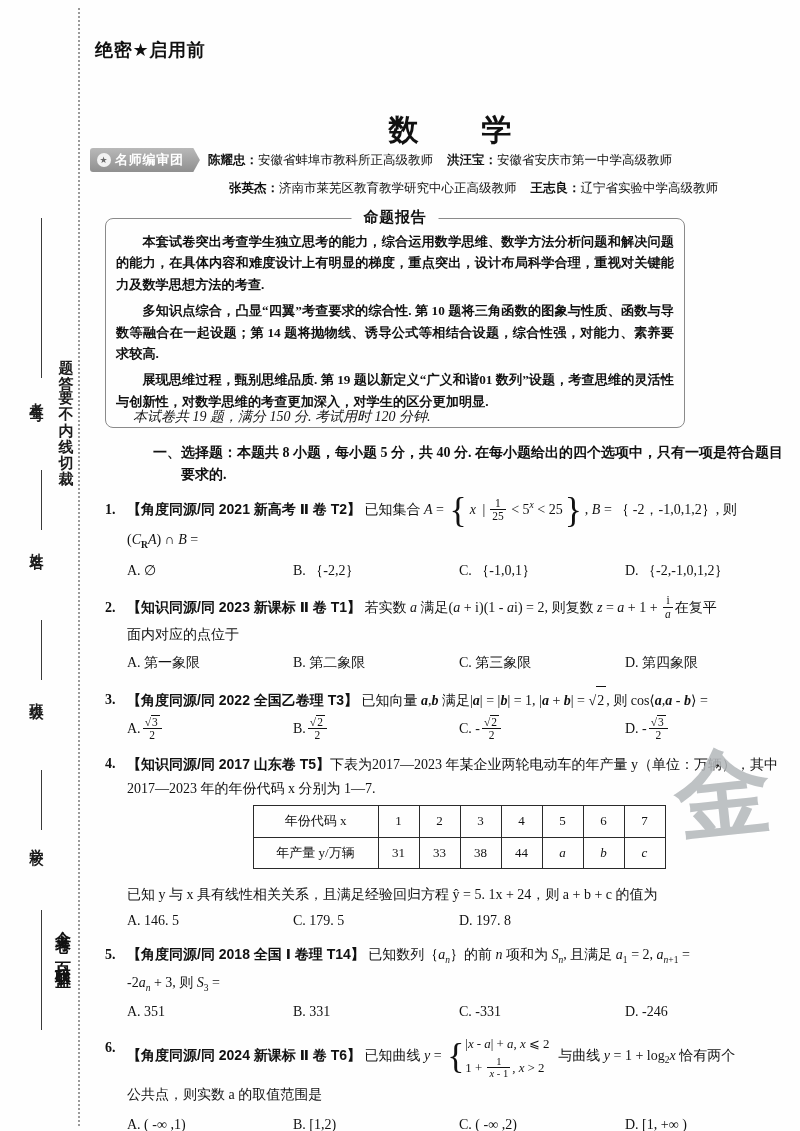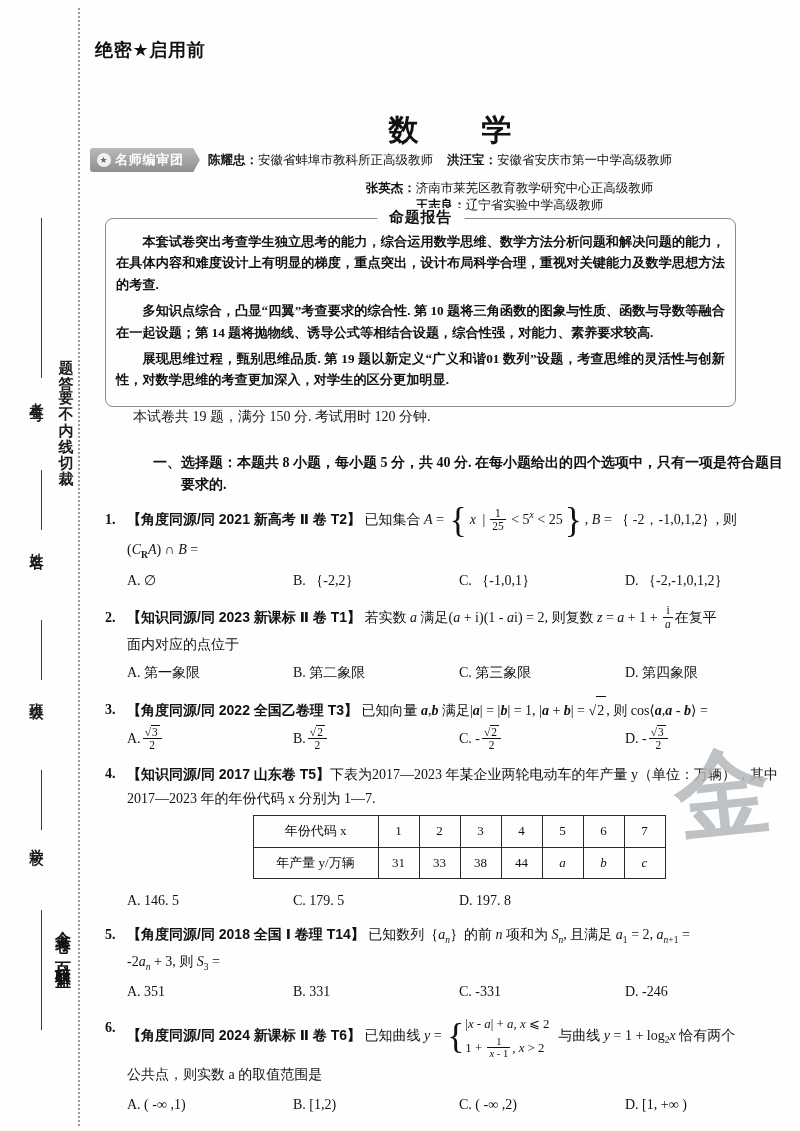--- a/index.html
+++ b/index.html
@@ -145,28 +145,28 @@
     border-radius: 50%;
     background: #f2f2f2;
     color: #6a6a6a;
     font-size: 9px;
     line-height: 14px;
     text-align: center;
   }
   .board-row .person { white-space: nowrap; }
   .person b { font-weight: bold; }
   .board-row .gap { display: inline-block; width: 14px; }
-  .board-row.row2 { padding-left: 139px; flex-direction: column; }
+  .board-row.row2 { padding-left: 139px; }
 
   
   .report {
     position: absolute;
     left: 105px;
     top: 218px;
-    width: 631px;
+    width: 580px;
     box-sizing: border-box;
     border: 1px solid #8a8a8a;
     border-radius: 8px;
     padding: 12px 10px 10px 10px;
   }
   .report-title {
     position: absolute;
     left: 50%;
     top: -11px;
     transform: translateX(-50%);
@@ -191,21 +191,22 @@
   .body-area {
     position: absolute;
     left: 105px;
     top: 406px;
     width: 686px;
     font-size: 14px;
     line-height: 1.55;
   }
   .meta-line {
     text-indent: 2em;
-    margin-bottom: 24px;
+    margin-bottom: 14px;
+    font-style: italic;
   }
   .section-head {
     font-weight: bold;
     margin-bottom: 10px;
     line-height: 1.6;
     margin-left: 48px;
   }
   .section-head .indent2 { display: block; padding-left: 2em; }
 
   .q {
@@ -267,21 +268,21 @@
     line-height: 0.78;
     margin-right: 1px;
   }
   .cases .rows { display: inline-block; font-size: 0.92em; line-height: 1.75; }
   .setbar { padding: 0 3px; }
 
   
   .dtable-wrap {
     display: flex;
     justify-content: center;
-    margin: 4px 0 8px 0;
+    margin: 4px 0 14px 0;
   }
   table.dtable {
     border-collapse: collapse;
     font-size: 13px;
   }
   table.dtable th, table.dtable td {
     border: 1px solid #2a2a2a;
     text-align: center;
     padding: 4px 0;
     height: 20px;
@@ -443,20 +444,21 @@
             <td class="cell">33</td>
             <td class="cell">38</td>
             <td class="cell">44</td>
             <td class="cell it">a</td>
             <td class="cell it">b</td>
             <td class="cell it">c</td>
           </tr>
         </tbody>
           </table>
       </div>
+      <div>已知 y 与 x 具有线性相关关系，且满足经验回归方程 ŷ = 5. 1x + 24，则 a + b + c 的值为</div>
       <div class="opts" style="line-height:2">
         <span>A. 146. 5</span>
         <span>C. 179. 5</span>
         <span>D. 197. 8</span>
       </div>
     </div>
 
     <div class="q" style="line-height:1.85">
       <span class="q-num">5.</span>
       <span class="tag">【角度同源/</span><span class="tag src">同 2018 全国 Ⅰ 卷理 T14】</span>

